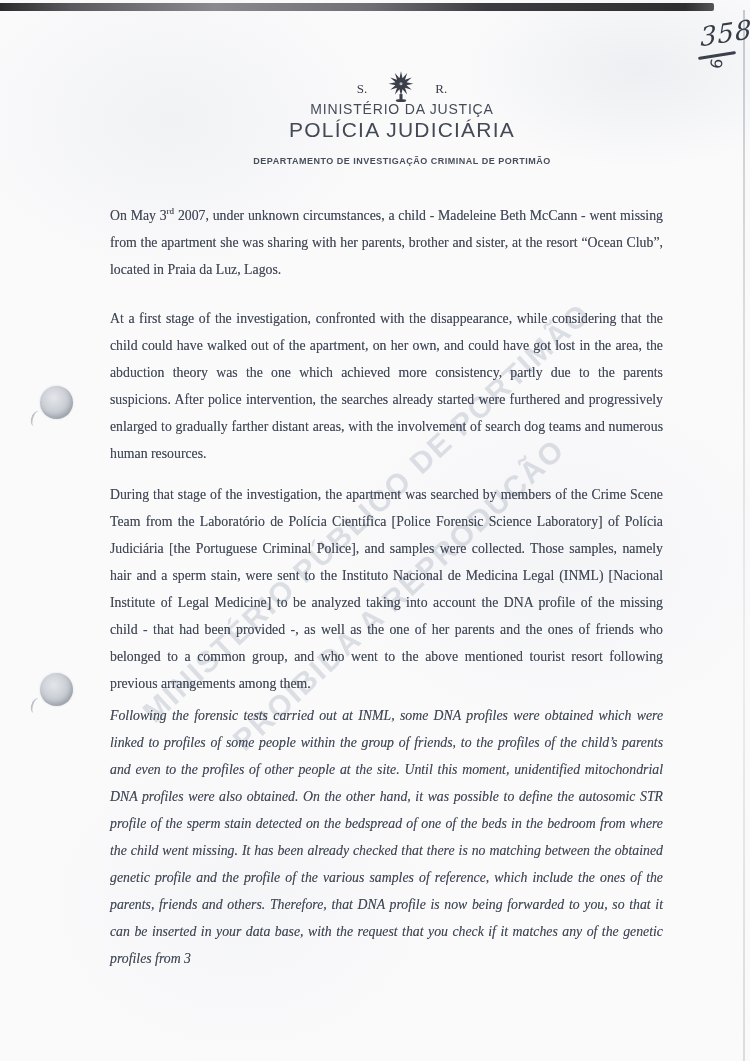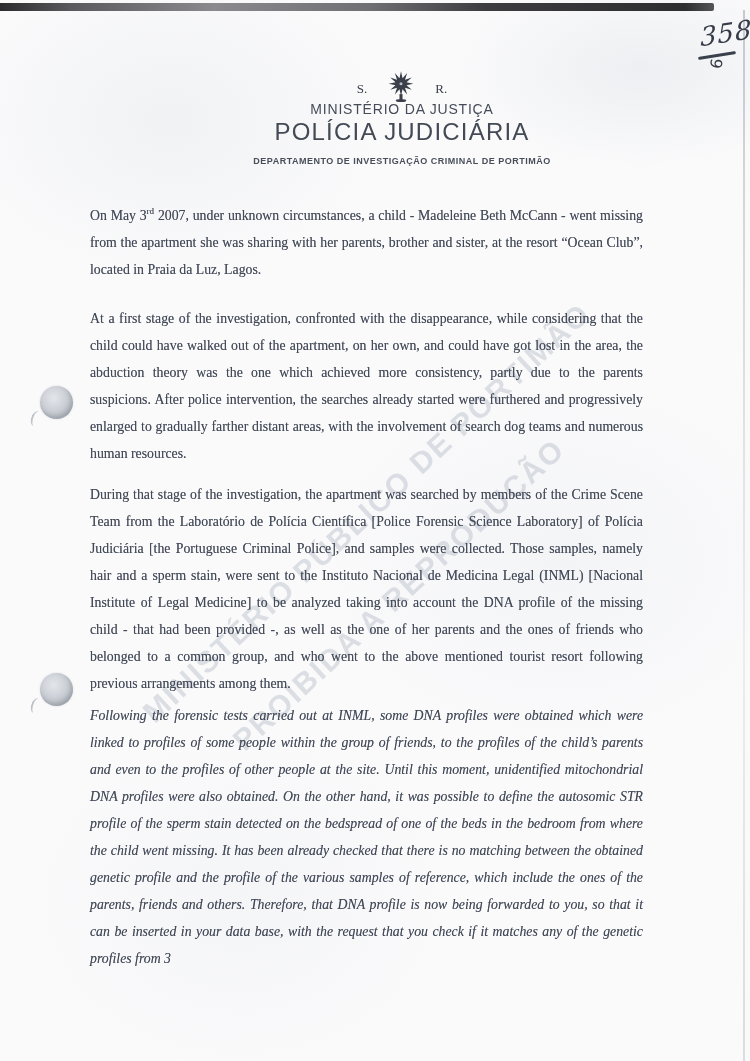--- a/index.html
+++ b/index.html
@@ -32,34 +32,34 @@
     font-family:"DejaVu Serif", serif;font-style:italic;
   }
   .hw-num{left:700px;top:18px;font-size:26px;transform:rotate(-9deg) skewX(-8deg);letter-spacing:1px;}
   .hw-line{position:absolute;left:698px;top:54px;width:38px;height:3px;background:#3a404c;transform:rotate(-9deg);border-radius:2px;}
   .hw-mark{left:711px;top:54px;font-size:16px;transform:rotate(98deg);font-style:normal;font-family:"DejaVu Sans",sans-serif;}
   
   .hdr{position:absolute;left:177px;top:0;width:450px;text-align:center;color:#434a56;}
   .emblem-row{position:absolute;left:0;top:70px;width:450px;display:flex;align-items:center;justify-content:center;gap:15px;}
   .initial{font-size:13px;color:#3a3f4a;}
   .ministry{position:absolute;left:0;top:101px;width:450px;font-family:"Liberation Sans",sans-serif;font-size:14px;letter-spacing:.8px;color:#454c58;}
-  .org{position:absolute;left:0;top:118px;width:450px;font-family:"Liberation Sans",sans-serif;font-size:24px;letter-spacing:1.2px;color:#434a56;}
+  .org{position:absolute;left:0;top:118px;width:450px;font-family:"Liberation Sans",sans-serif;font-size:21px;letter-spacing:1.2px;color:#434a56;}
   .dept{position:absolute;left:0;top:156px;width:450px;font-family:"Liberation Sans",sans-serif;font-size:9px;letter-spacing:.5px;font-weight:700;color:#474e5a;text-align:center;}
   
   .wm{
     position:absolute;white-space:nowrap;pointer-events:none;
     font-family:"Liberation Sans",sans-serif;font-weight:700;
     font-size:30px;letter-spacing:2px;color:rgba(169,177,189,.38);
     transform-origin:0 50%;transform:rotate(-43deg);
   }
   .wm1{left:148px;top:700px;}
   .wm2{left:238px;top:728px;}
   
   .para{
-    position:absolute;left:90px;width:553px;
+    position:absolute;left:110px;width:553px;
     font-size:13.8px;line-height:27px;text-align:justify;
     color:#424957;text-shadow:0 0 .5px rgba(66,73,87,.55);
   }
   .p1{top:188px;} .p2{top:291px;} .p3{top:467px;} .p4{top:688px;font-style:italic;}
   .para sup{font-size:9px;line-height:0;}
   
   .hole{
     position:absolute;width:33px;height:33px;border-radius:50%;
     background:radial-gradient(circle at 42% 36%, #e4e6ea 0%, #c6cad1 55%, #b4b9c1 100%);
     box-shadow:inset -2px -3px 4px rgba(118,124,134,.45), 0 0 2px rgba(150,155,163,.35);

